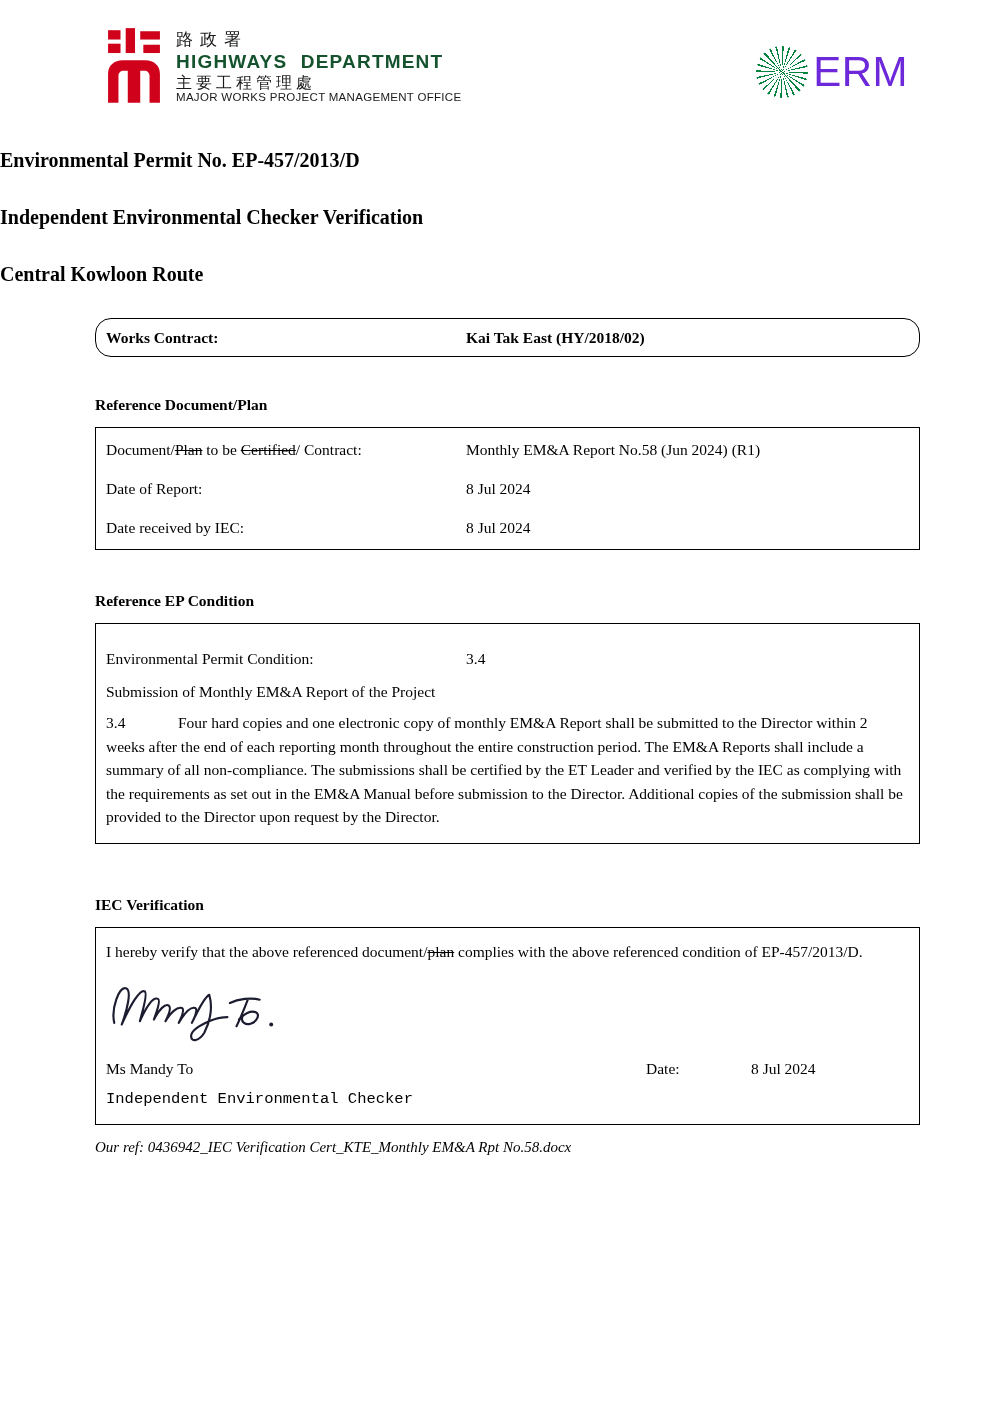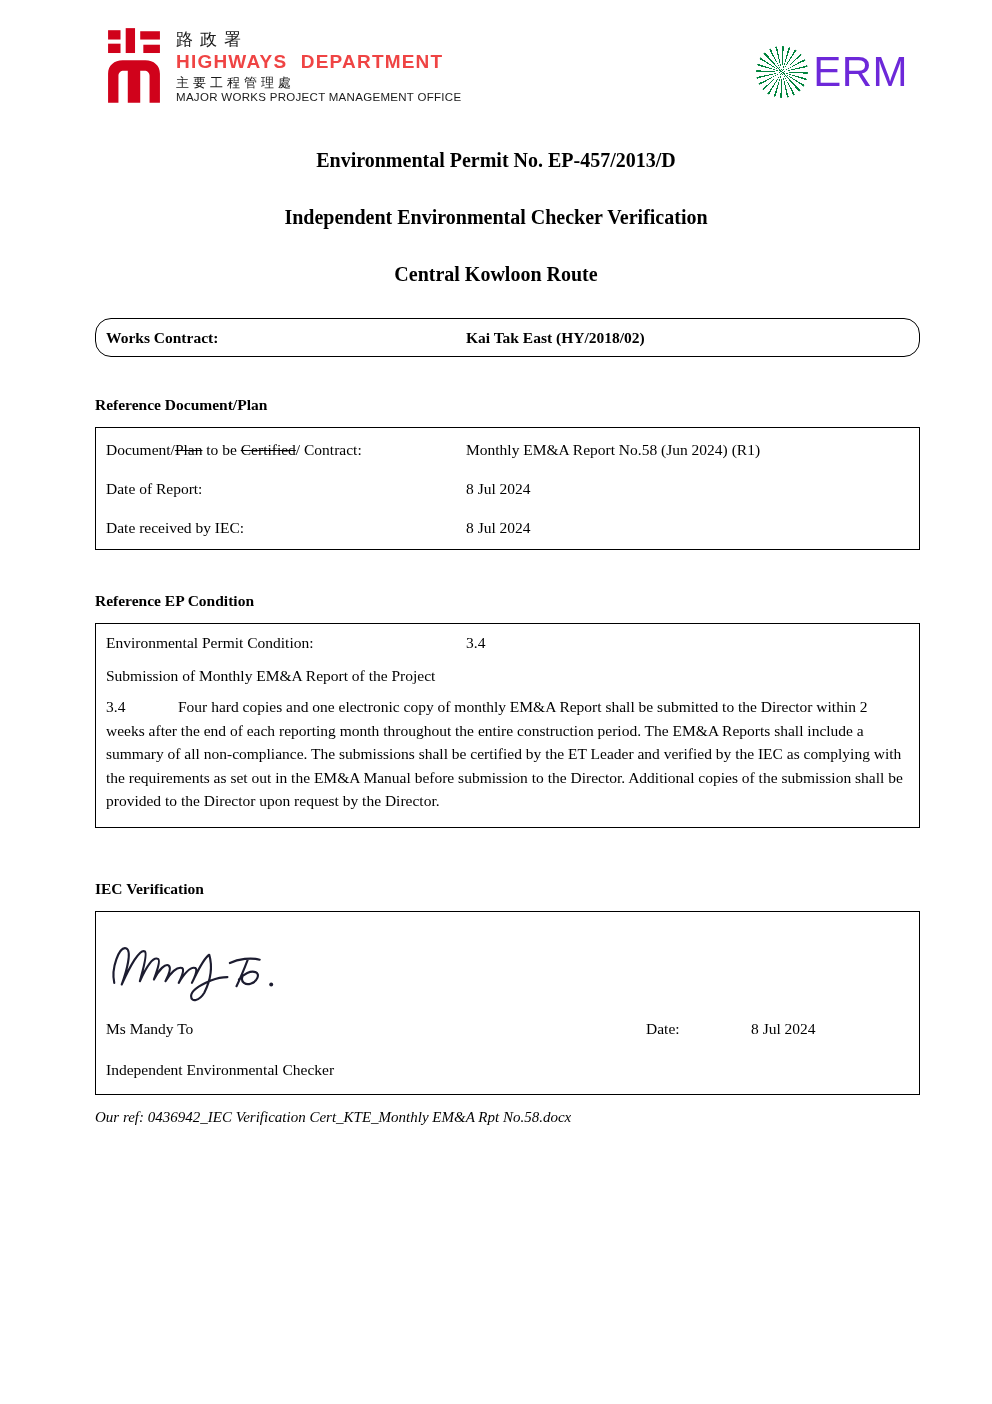--- a/index.html
+++ b/index.html
@@ -6,56 +6,56 @@
   .page {
     width: 992px; height: 1404px; background: #ffffff; color: #000;
     font-family: "Liberation Serif", serif; position: relative; overflow: hidden;
   }
   
   .header { display: flex; justify-content: space-between; align-items: flex-start; padding: 28px 84px 0 106px; }
   .hyd { display: flex; align-items: flex-end; }
   .hyd-logo { width: 56px; height: 77px; flex: 0 0 auto; }
   .hyd-text { margin-left: 14px; font-family: "Liberation Sans", sans-serif; }
   .hyd-cn { font-size: 17px; letter-spacing: 7px; line-height: 21px; color: #1a1a1a; }
-  .hyd-en { font-size: 19px; font-weight: bold; letter-spacing: 1.2px; word-spacing: 7px; line-height: 23px; color: #ef4444; }
-  .office-cn { font-size: 13px; letter-spacing: 4px; line-height: 15px; margin-top: 2px; color: #1a1a1a; }
+  .hyd-en { font-size: 19px; font-weight: bold; letter-spacing: 1.2px; word-spacing: 7px; line-height: 23px; color: #14532d; }
+  .office-cn { font-size: 16px; letter-spacing: 4px; line-height: 15px; margin-top: 2px; color: #1a1a1a; }
   .office-en { font-size: 11.5px; line-height: 15px; letter-spacing: 0.3px; color: #1a1a1a; }
   .erm { display: flex; align-items: center; margin-top: 18px; }
   .erm-burst { width: 52px; height: 52px; border-radius: 50%;
     background: repeating-conic-gradient(#00843d 0 4deg, #ffffff 4deg 15deg); flex: 0 0 auto; }
   .erm-text { font-family: "Liberation Sans", sans-serif; font-size: 42px; color: #6d28d9; margin-left: 5px; letter-spacing: 0.5px; }
   
-  .title { text-align: center; font-weight: bold; font-size: 20px; line-height: 27px; margin: 0 0 30px 0; }
+  .title { font-weight: bold; font-size: 20px; line-height: 27px; margin: 0 0 30px 0; }
   .title.first { margin-top: 42px; }
   
   .content { margin: 0 72px 0 95px; font-size: 15.5px; line-height: 21px; }
   .box { border: 1px solid #000; }
   .row { display: flex; align-items: flex-start; }
   .lbl { flex: 0 0 360px; }
   .val { flex: 1; }
   .bold { font-weight: bold; }
   .strike { text-decoration: line-through; }
   .works-box { margin-top: 24px; padding: 8px 10px; border-radius: 16px; }
   .sec-h { font-weight: bold; font-size: 15.5px; margin: 37px 0 0 0; }
   .sec-h.ep { margin-top: 40px; }
   .sec-h.iec { margin-top: 50px; }
   .refdoc-box { margin-top: 12px; padding: 2px 10px; }
   .refdoc-box .row { padding: 9px 0; }
-  .ep-box { margin-top: 12px; padding: 8px 10px 14px; }
+  .ep-box { margin-top: 12px; padding: 24px 10px 14px; }
   .submission-line { margin-top: 12px; }
   .clause { margin-top: 9px; line-height: 23.5px; }
   .clause-num { display: inline-block; width: 72px; }
   .iec-box { margin-top: 12px; padding: 12px 10px 14px; }
   .statement { line-height: 24px; }
   .sig-wrap { margin-top: 6px; height: 76px; }
   .sig-wrap svg { height: 76px; width: auto; }
   .name-row { display: flex; margin-top: 12px; }
   .name { flex: 0 0 540px; }
   .date-lbl { flex: 0 0 105px; }
-  .role { margin-top: 20px; }
+  .role { margin-top: 10px; font-family: Liberation Mono, monospace; }
   .our-ref { margin: 14px 0 0 95px; font-style: italic; font-size: 15px; }
 </style>
 </head>
 <body>
 
 <div class="page">
 
   <div class="header">
     <div class="hyd">
       <svg class="hyd-logo" viewBox="0 0 54 74" fill="#d0021b" xmlns="http://www.w3.org/2000/svg">
@@ -113,20 +113,21 @@
         <div class="val">3.4</div>
       </div>
       <div class="submission-line">Submission of Monthly EM&amp;A Report of the Project</div>
       <div class="clause">
         <span class="clause-num">3.4</span><span>Four hard copies and one electronic copy of monthly EM&amp;A Report shall be submitted to the Director within 2 weeks after the end of each reporting month throughout the entire construction period. The EM&amp;A Reports shall include a summary of all non-compliance. The submissions shall be certified by the ET Leader and verified by the IEC as complying with the requirements as set out in the EM&amp;A Manual before submission to the Director. Additional copies of the submission shall be provided to the Director upon request by the Director.</span>
       </div>
     </div>
 
     <div class="sec-h iec">IEC Verification</div>
     <div class="box iec-box">
+      <div class="statement"><span>I hereby verify that the above referenced document/</span><span class="strike">plan</span><span> complies with the above referenced condition of EP-457/2013/D.</span></div>
       <div class="sig-wrap">
         <svg viewBox="0 0 240 92" xmlns="http://www.w3.org/2000/svg">
           <g fill="none" stroke="#1c1c30" stroke-width="2.6" stroke-linecap="round" stroke-linejoin="round">
             <path d="M10,64 C6,46 16,20 24,22 C32,24 25,50 19,66 C29,44 41,22 47,26 C51,29 43,54 41,62 C49,44 57,32 63,35 C67,37 60,54 58,60 C64,48 72,40 76,43 C80,46 74,58 72,62 C78,52 86,44 92,46 C96,48 90,60 88,64 C94,54 102,44 108,46 C112,48 106,60 104,64 C110,52 118,34 125,30 C129,44 127,60 119,76 C113,86 103,88 103,80 C103,72 115,66 127,61 C135,58 141,57 147,57"></path>
             <path d="M150,40 C160,35 176,33 186,36 M172,35 C167,48 161,62 158,68 M161,60 C167,53 175,49 181,51 C187,53 183,63 175,65 C169,67 163,63 165,57"></path>
             <circle cx="200" cy="66" r="2.4" fill="#1c1c30" stroke="none"></circle>
           </g>
         </svg>
       </div>
       <div class="name-row">

